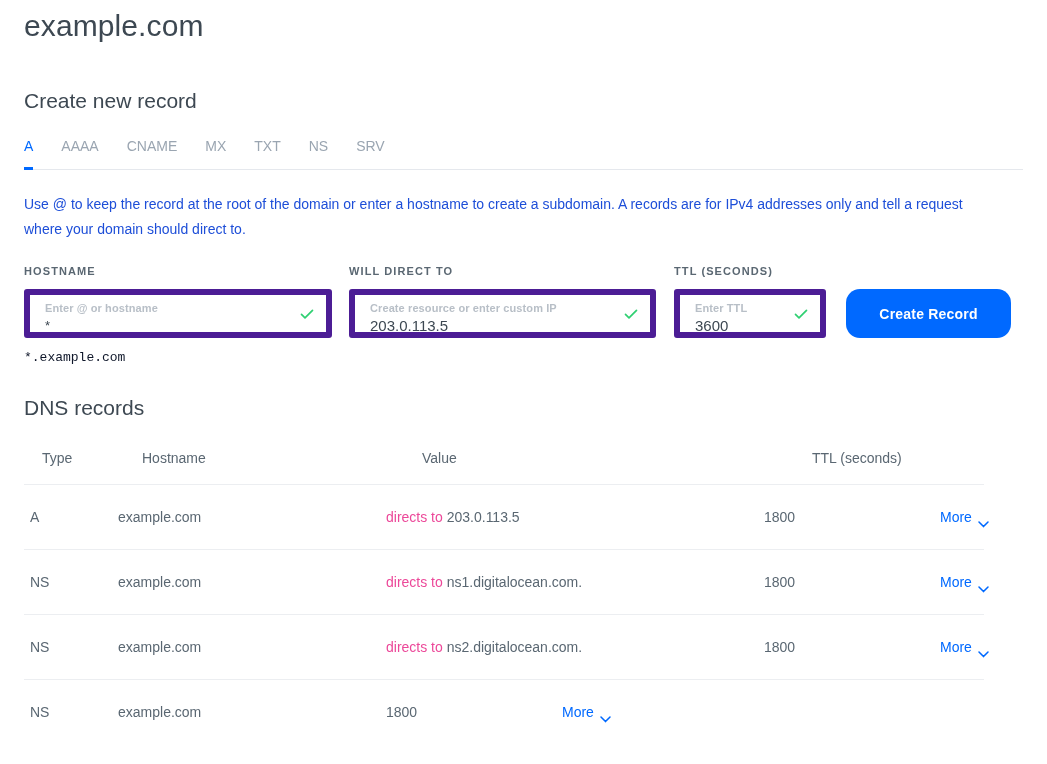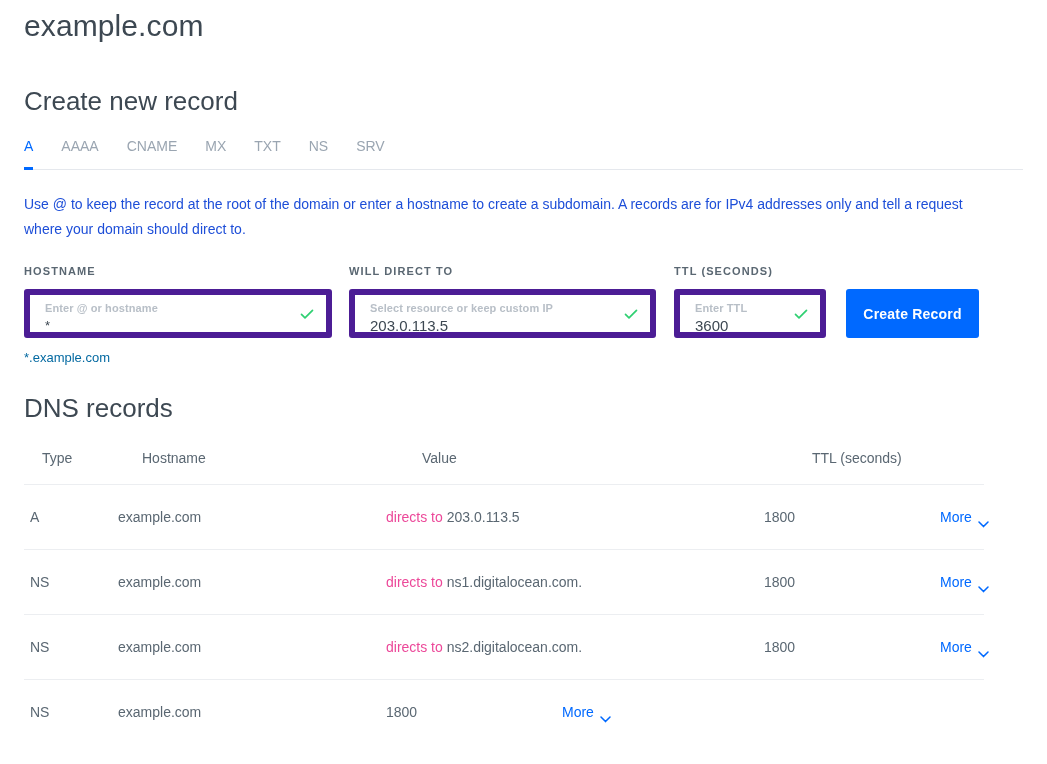--- a/index.html
+++ b/index.html
@@ -25,21 +25,21 @@
     font-size: 30px;
     font-weight: 300;
     color: #3d4852;
     letter-spacing: 0.1px;
     padding-top: 7px;
     line-height: 38px;
   }
 
   
   .section-heading {
-    font-size: 26px;
+    font-size: 21px;
     font-weight: 300;
     color: #3d4852;
     line-height: 28px;
   }
   .create-heading { margin-top: 42px; }
 
   
   .tabs {
     margin-top: 22px;
     position: relative;
@@ -142,33 +142,34 @@
     width: 16px;
     height: 16px;
   }
 
   .helper-text {
     position: absolute;
     top: 100%;
     left: 0;
     margin-top: 12px;
     font-size: 13px;
-    color: #0369a1;
+    color: #0f172a;
     line-height: 16px;
     white-space: nowrap;
+    font-family: Liberation Mono, monospace;
   }
 
   .create-button {
     margin-left: 20px;
     height: 49px;
-    width: 133px;
+    width: 165px;
     background: #0069ff;
     color: #ffffff;
     border: none;
-    border-radius: 3px;
+    border-radius: 14px;
     font-family: "Liberation Sans", sans-serif;
     font-size: 14px;
     font-weight: bold;
     letter-spacing: 0.2px;
     cursor: pointer;
   }
 
   
   .records-heading { margin-top: 56px; }
 
@@ -260,21 +261,21 @@
             <path d="M2.5 8.4L6 11.8L13.5 4.4" stroke="#2fd072" stroke-width="1.7" stroke-linecap="round" stroke-linejoin="round"></path>
           </svg>
         </span>
       </div>
       <div class="helper-text">*.example.com</div>
     </div>
 
     <div class="field-group field-direct">
       <div class="field-label">WILL DIRECT TO</div>
       <div class="input-box">
-        <div class="input-float-label">Select resource or keep custom IP</div>
+        <div class="input-float-label">Create resource or enter custom IP</div>
         <div class="input-value">203.0.113.5</div>
         <span class="check-icon">
           <svg width="16" height="16" viewBox="0 0 16 16" fill="none">
             <path d="M2.5 8.4L6 11.8L13.5 4.4" stroke="#2fd072" stroke-width="1.7" stroke-linecap="round" stroke-linejoin="round"></path>
           </svg>
         </span>
       </div>
     </div>
 
     <div class="field-group field-ttl">

